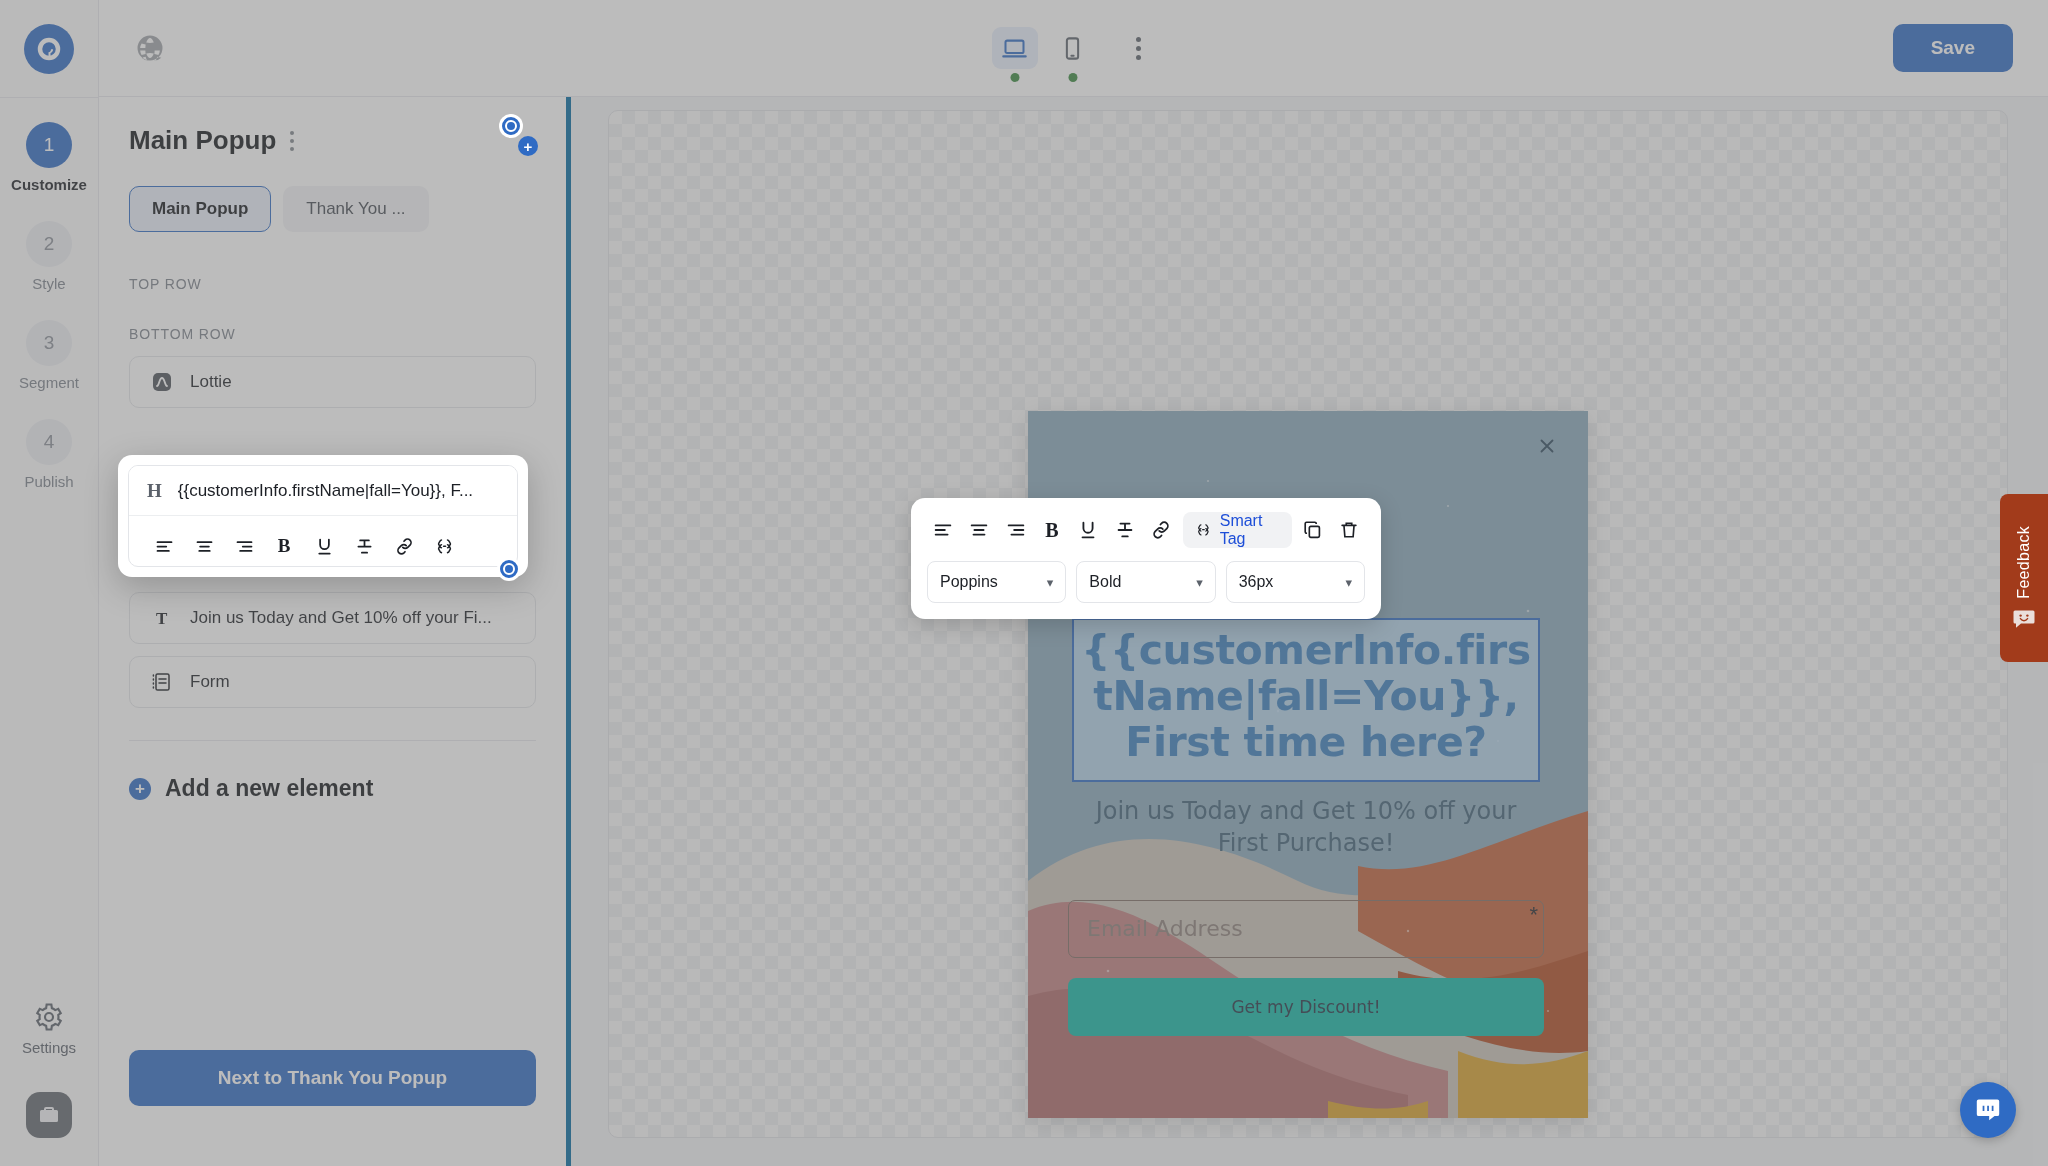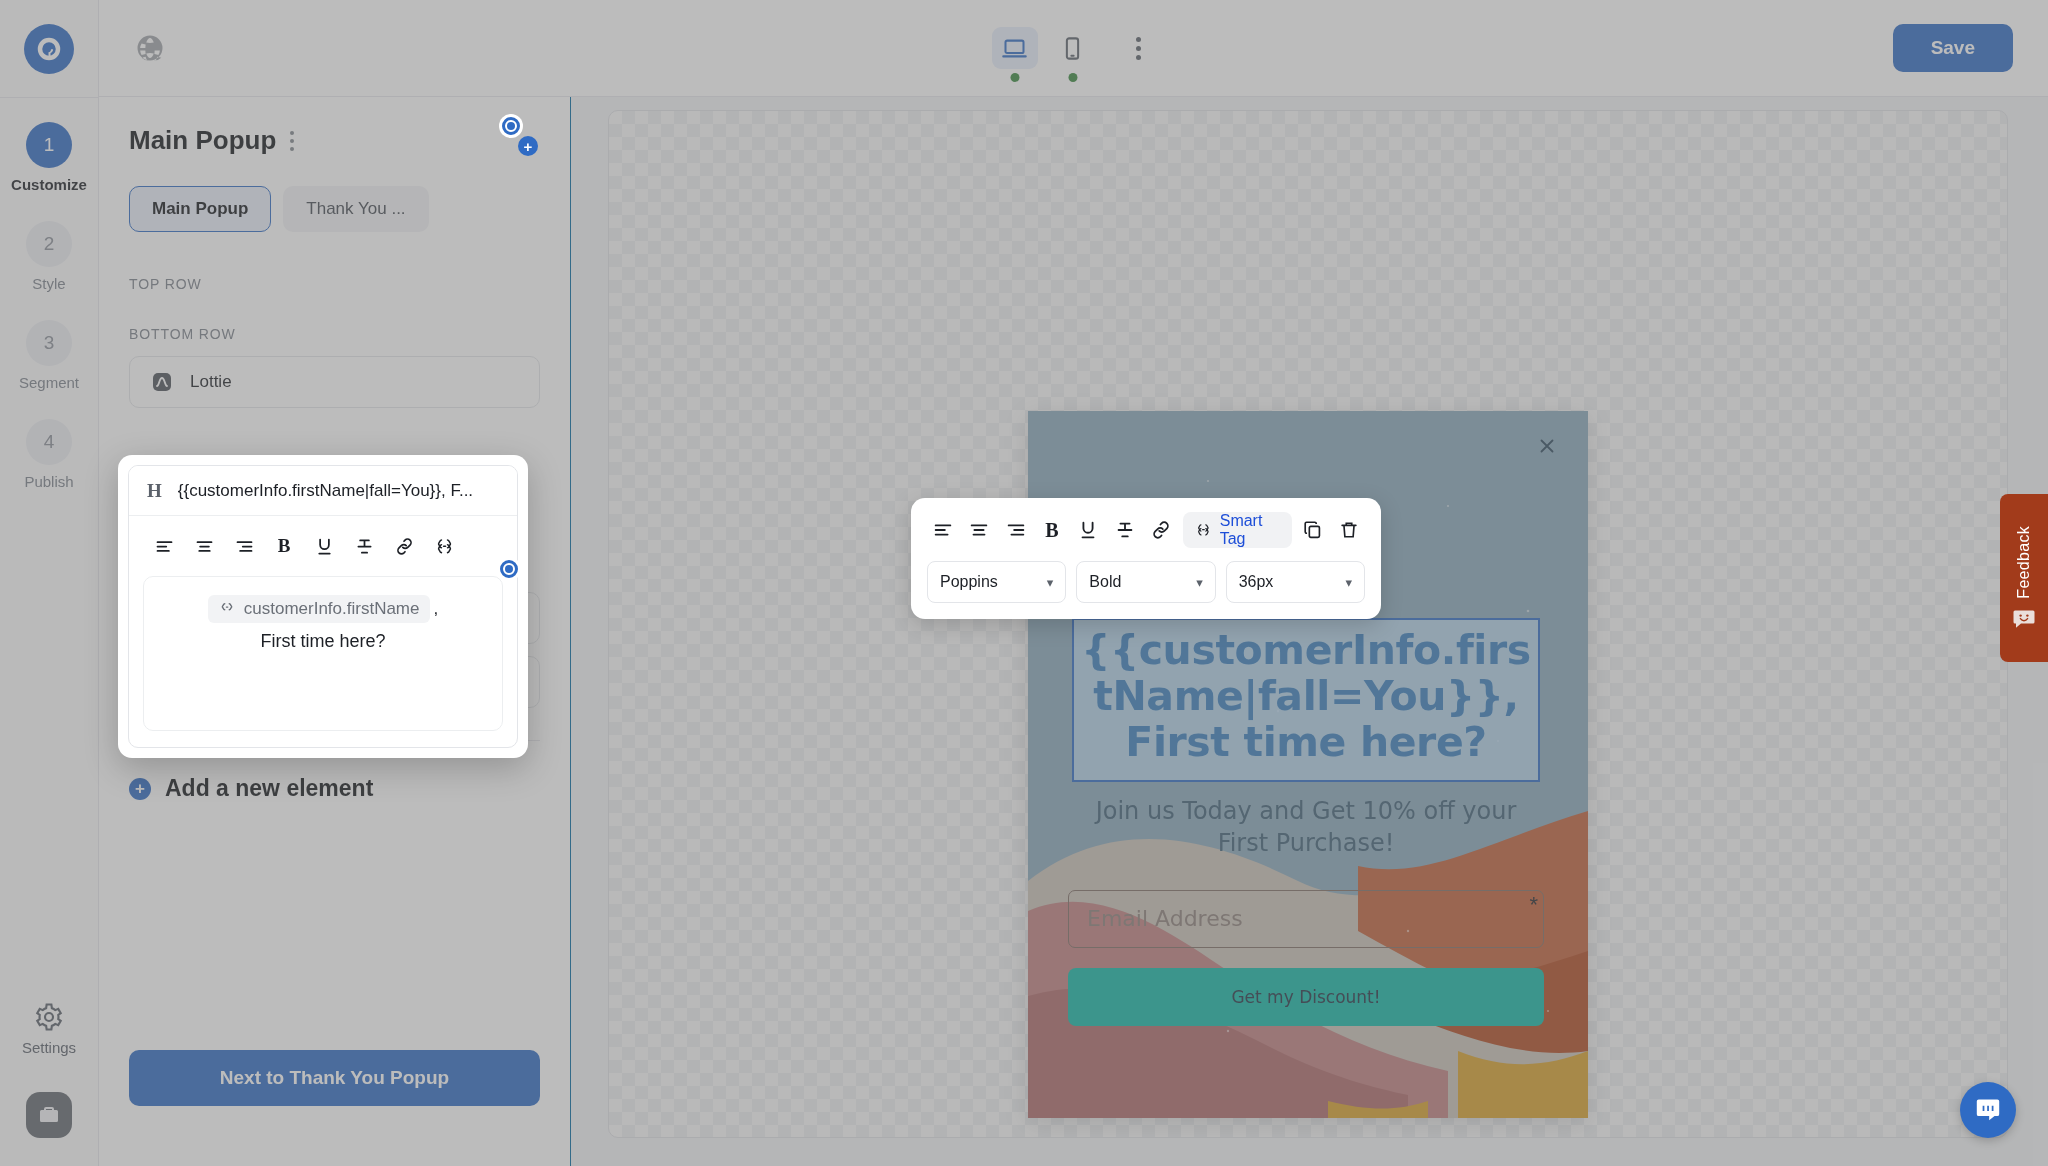--- a/index.html
+++ b/index.html
@@ -92,21 +92,21 @@
   .save-btn {
     position: absolute; right: 35px; top: 50%; transform: translateY(-50%);
     background: #2f6bc4; color: #ffffff; border: none; border-radius: 10px;
     padding: 0 38px; height: 48px; font-size: 19px; font-weight: 600;
     font-family: "Liberation Sans", sans-serif; cursor: pointer;
   }
 
   
   .panel {
     position: absolute; left: 99px; top: 97px; width: 472px; bottom: 0;
-    background: #ffffff; border-right: 1px solid #0369a1; z-index: 8;
+    background: #ffffff; border-right: 5px solid #0369a1; z-index: 8;
   }
   .panel-head { display:flex; align-items:center; padding: 28px 0 0 30px; }
   .panel-title { font-size: 26px; font-weight: 700; color: #15181d; }
   .panel-kebab { margin-left: 14px; display:flex; flex-direction:column; gap:4px; cursor:pointer; }
   .panel-kebab i { width:4px; height:4px; border-radius:50%; background:#82878f; display:block; }
 
   .seg-row { display:flex; gap: 12px; padding: 30px 0 0 30px; }
   .seg {
     height: 46px; padding: 0 22px; border-radius: 10px; display:flex; align-items:center;
     font-size: 17px; color:#474c55; background:#f2f3f5; cursor:pointer; border:1px solid transparent;
@@ -184,21 +184,21 @@
   .headline {
     font-size: 41px; font-weight: 800; line-height: 1.12; color:#3a7fbd;
     font-family: "DejaVu Sans", sans-serif; letter-spacing:-.4px;
     word-break: break-word;
   }
   .subhead {
     margin: 14px 34px 0 34px; text-align:center;
     font-size: 24px; line-height: 1.33; color:#3f6076;
     font-family:"DejaVu Sans", sans-serif;
   }
-  .form-wrap { margin: 30px 28px 0 28px; position:relative; }
+  .form-wrap { margin: 40px 28px 0 28px; position:relative; }
   .email-field {
     width:100%; height: 58px; border: 1px solid #7e6d64; border-radius: 7px;
     background: transparent; padding: 0 18px; font-size: 22px; color:#6f645f;
     font-family:"DejaVu Sans",sans-serif;
   }
   .email-field::placeholder { color:#8d807a; }
   .req-star { position:absolute; right: 6px; top: 2px; font-size: 22px; color:#21242a; }
   .cta-btn {
     margin-top: 20px; width:100%; height: 58px; border:none; border-radius: 8px;
     background:#14b8a6; color:#233244; font-size: 17px; font-weight:400;
@@ -625,34 +625,20 @@
         <button class="ep-tool">
           <svg viewBox="0 0 24 24" stroke="#1d2026" stroke-width="1.8" fill="none" stroke-linecap="round">
             <path d="M8.5 4.5C6 4.5 6.5 9 4.5 9c2 0 1.5 4.5 4 4.5"></path>
             <path d="M8.5 10C6 10 6.5 14.5 4.5 14.5c2 0 1.5 4.5 4 4.5"></path>
             <path d="M15.5 4.5c2.5 0 2 4.5 4 4.5-2 0-1.5 4.5-4 4.5"></path>
             <path d="M15.5 10c2.5 0 2 4.5 4 4.5-2 0-1.5 4.5-4 4.5"></path>
             <path d="M11 11.8h2.2"></path>
           </svg>
         </button>
       </div>
-      <div class="ep-area">
-        <div class="chip-line">
-          <span class="tag-chip">
-            <svg viewBox="0 0 24 24" width="18" height="18" stroke="#6b7078" stroke-width="1.8" fill="none" stroke-linecap="round">
-              <path d="M9 5C6.6 5 7 9 5 9c2 0 1.6 4 4 4"></path>
-              <path d="M15 5c2.4 0 2 4 4 4-2 0-1.6 4-4 4"></path>
-              <path d="M11.2 9.4h1.8"></path>
-            </svg>
-            <span>customerInfo.firstName</span>
-          </span>
-          <span class="chip-comma">,</span>
-        </div>
-        <div class="ep-line2">First time here?</div>
-      </div>
     </div>
   </div>
 
   <div class="radio-dot" style="left:500px;top:560px;"></div>
   <div class="radio-dot" style="left:502px;top:117px;"></div>
   <div class="add-dot" style="left:518px;top:136px;">+</div>
 
   <div class="feedback">
     <span class="fb-txt">Feedback</span>
     <svg class="fb-ico" viewBox="0 0 24 22">

